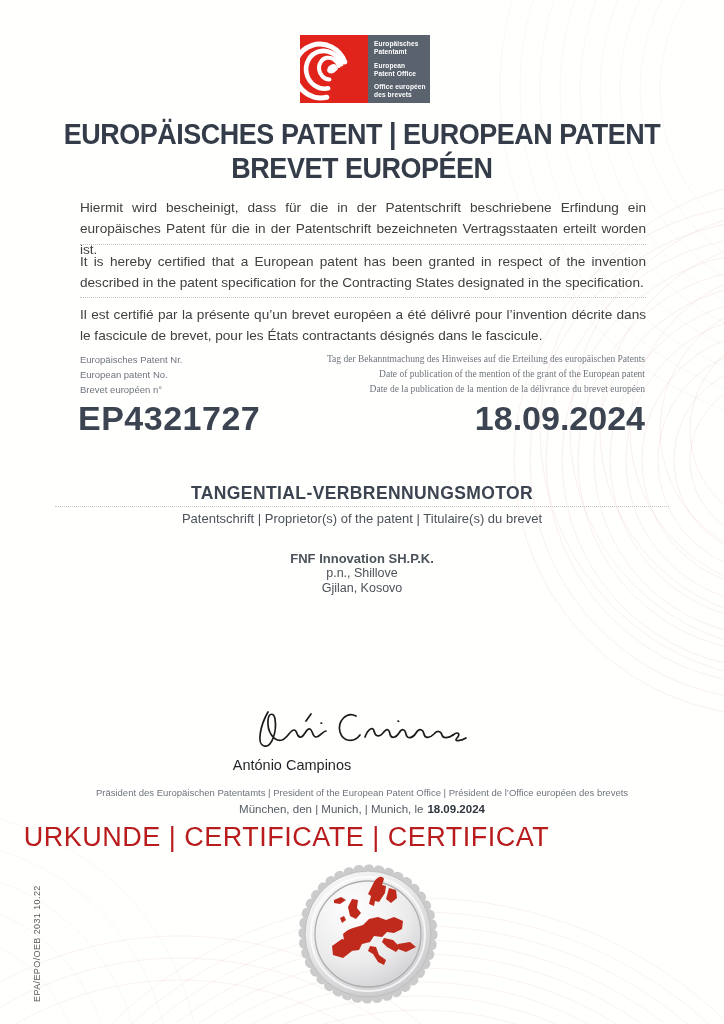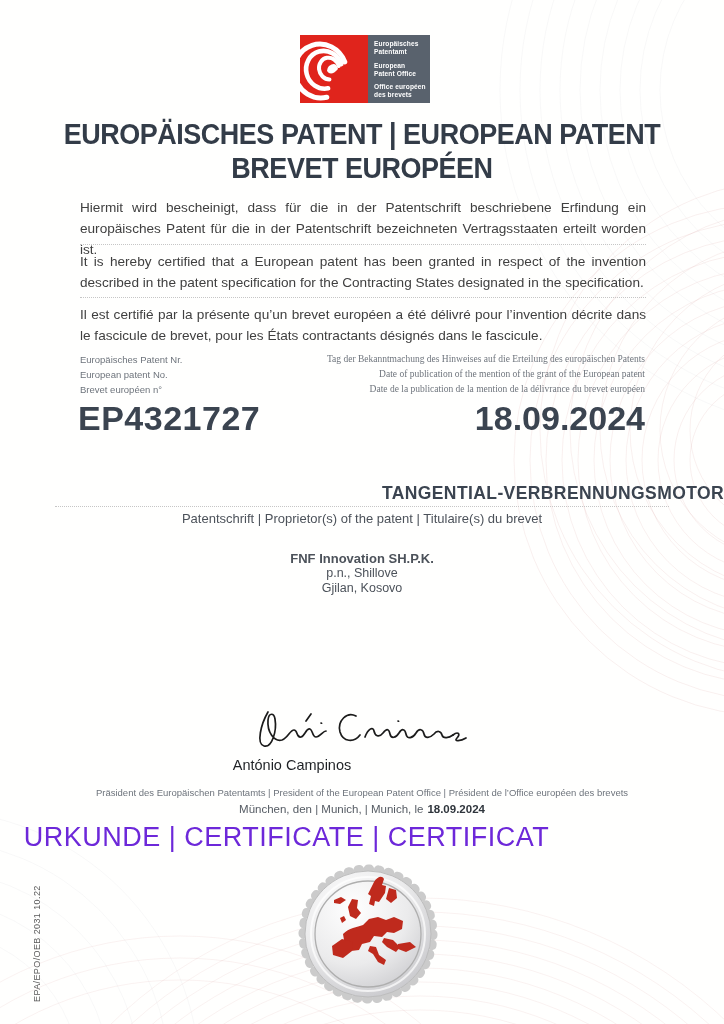--- a/index.html
+++ b/index.html
@@ -28,35 +28,35 @@
 
   
   .labels{top:352px;font-size:9.5px;color:#6e747c;line-height:15px;}
   .labels-left{left:80px;}
   .labels-right{right:79px;text-align:right;font-family:Liberation Serif, serif;}
 
   .patent-number{left:78px;top:399px;font-size:34px;font-weight:bold;color:#3b4450;letter-spacing:.5px;}
   .grant-date{right:79px;top:399px;font-size:34px;font-weight:bold;color:#3b4450;}
 
   
-  .invention-title{left:0;top:483px;width:724px;text-align:right;font-size:17.5px;font-weight:bold;
+  .invention-title{left:0;top:483px;width:724px;text-align:center;font-size:17.5px;font-weight:bold;
                    color:#3b4450;letter-spacing:.4px;}
   .proprietor-label{left:0;top:511px;width:724px;text-align:center;font-size:13px;color:#4c525a;}
   .proprietor{left:0;top:551px;width:724px;text-align:center;color:#4c525a;}
   .proprietor-name{font-weight:bold;font-size:13px;line-height:15px;}
   .addr-line{font-size:12.5px;line-height:14.5px;}
 
   
   .sig-svg{left:248px;top:700px;}
   .signatory{left:0;top:757px;width:584px;text-align:center;font-size:14.5px;color:#1e2125;}
   .president{left:0;top:787px;width:724px;text-align:center;font-size:9.5px;color:#6e747c;}
   .place-date{left:0;top:803px;width:724px;text-align:center;font-size:11.5px;color:#555b63;}
   .place-date .d{font-weight:bold;color:#2f353c;margin-left:4px;}
 
-  .urkunde{left:0;top:822px;width:573px;text-align:center;font-size:27px;color:#6d28d9;
+  .urkunde{left:0;top:822px;width:573px;text-align:center;font-size:27px;color:#b91c1c;
            letter-spacing:.5px;}
 
   .seal{left:296px;top:862px;}
 
   .form-code{left:32px;top:1002px;transform:rotate(-90deg);transform-origin:0 0;
              font-size:9px;color:#5a5a5a;letter-spacing:.4px;white-space:nowrap;}
 </style>
 </head>
 <body>
 

